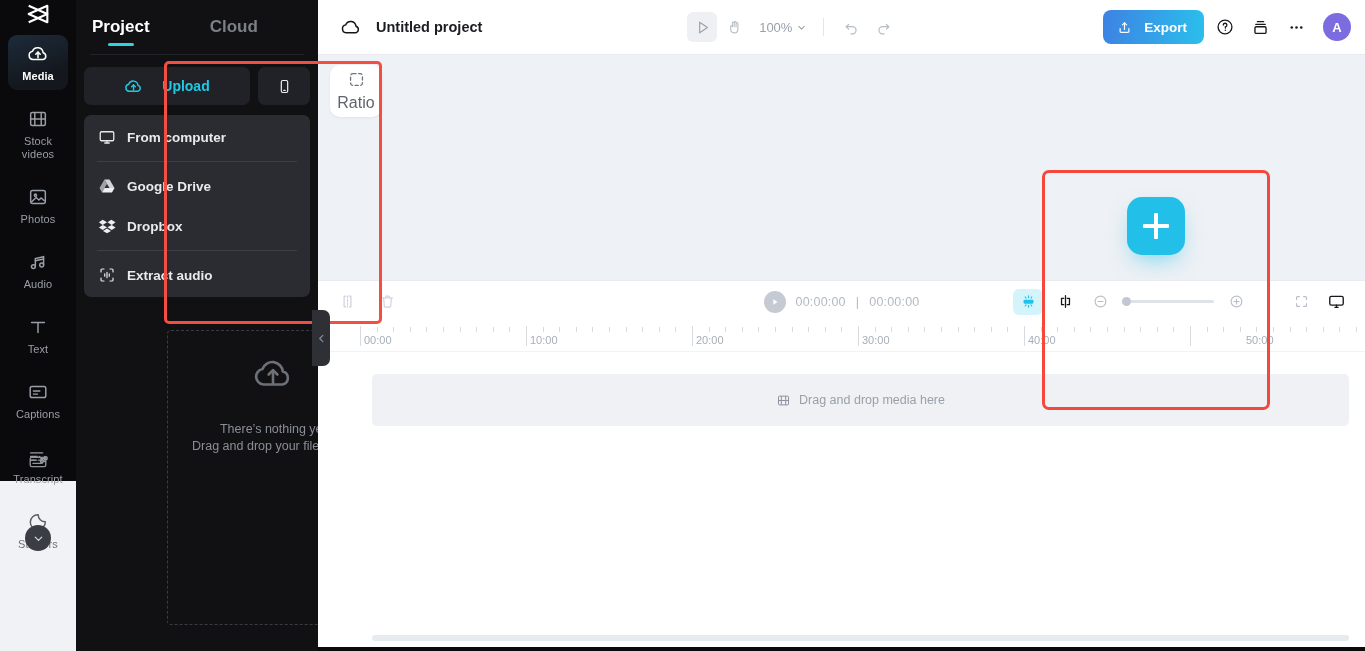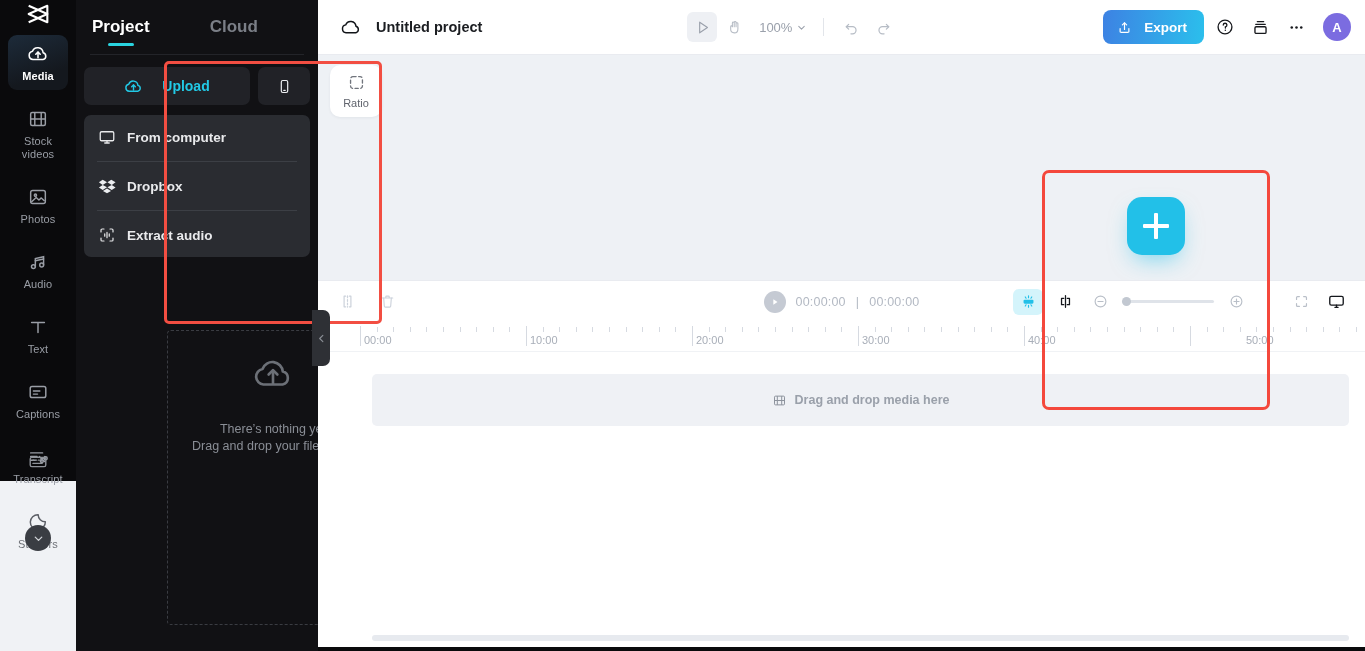--- a/index.html
+++ b/index.html
@@ -198,21 +198,21 @@
     display: flex; align-items: center; justify-content: center;
   }
   .ratio-btn {
     position: absolute; left: 12px; top: 10px;
     width: 52px; height: 52px; border-radius: 10px;
     background: #ffffff;
     display: flex; flex-direction: column; align-items: center;
     justify-content: center; gap: 5px; cursor: pointer;
     box-shadow: 0 1px 3px rgba(20,30,50,.06);
   }
-  .ratio-lbl { font-size: 11px; color: #60646d; }
+  .ratio-lbl { font-size: 16px; color: #60646d; }
   .upload-card-hl {
     position: absolute; border: 3px solid #f4483c; border-radius: 7px;
     left: 724px; top: 115px; width: 228px; height: 240px;
     pointer-events: none; z-index: 4;
   }
   .upload-card {
     position: absolute; left: 727px; top: 118px;
     width: 222px; height: 234px;
     display: flex; flex-direction: column; align-items: center;
     justify-content: flex-start; padding-top: 24px;
@@ -290,21 +290,20 @@
   }
   .tick.major { height: 20px; }
   .tick.minor { height: 5px; top: 5px; }
   .tick-lbl {
     position: absolute; top: 12px; font-size: 11px; color: #a8aeb8;
     padding-left: 4px;
   }
   .tracks {
     flex: 1 1 auto; background: #ffffff; position: relative;
     padding: 22px 16px 0 54px;
-    font-weight: bold;
   }
   .track-empty {
     height: 52px; border-radius: 5px; background: #eff1f5;
     display: flex; align-items: center; justify-content: center; gap: 8px;
     color: #9aa0aa; font-size: 12.5px; cursor: pointer;
   }
   .hscroll {
     position: absolute; left: 54px; right: 16px; bottom: 10px;
     height: 6px; border-radius: 3px; background: #e7eaef; cursor: pointer;
   }
@@ -446,20 +445,28 @@
       <div class="dd-item">
         <svg width="18" height="18" viewBox="0 0 24 24" fill="none" stroke="#e9eaec" stroke-width="1.7" stroke-linecap="round" stroke-linejoin="round">
           <rect x="3" y="5" width="18" height="12" rx="1.8"></rect>
             <path d="M9 20h6M12 17v3"></path>
         </svg>
         <span>From computer</span>
       </div>
 
       <div class="dd-sep"></div>
 
+      <div class="dd-item">
+        <svg width="18" height="18" viewBox="0 0 24 24">
+          <path d="M8.6 3.2h6.8l6.6 11.6h-6.8z" fill="#cfd2d7"></path>
+          <path d="M8.6 3.2 2 14.8l3.4 5.9 6.7-11.6z" fill="#9ea3ab"></path>
+          <path d="M5.4 20.7h13.2l3.4-5.9H8.8z" fill="#eceef1"></path>
+        </svg>
+        <span>Google Drive</span>
+      </div>
 
       <div class="dd-item">
         <svg width="18" height="18" viewBox="0 0 24 24" fill="#eceef1">
           <path d="M6.3 3.6 1.2 7.1l5.1 3.4 5.7-3.5z"></path>
           <path d="M17.7 3.6 12.6 7 18.3 10.5l5.1-3.4z"></path>
           <path d="M1.2 13.9l5.1 3.4 5.7-3.5-5.7-3.3z"></path>
           <path d="M18.3 10.5l-5.7 3.3 5.7 3.5 5.1-3.4z"></path>
           <path d="M6.6 18.6 12 21.8l5.4-3.2-5.4-3.2z"></path>
         </svg>
         <span>Dropbox</span>

